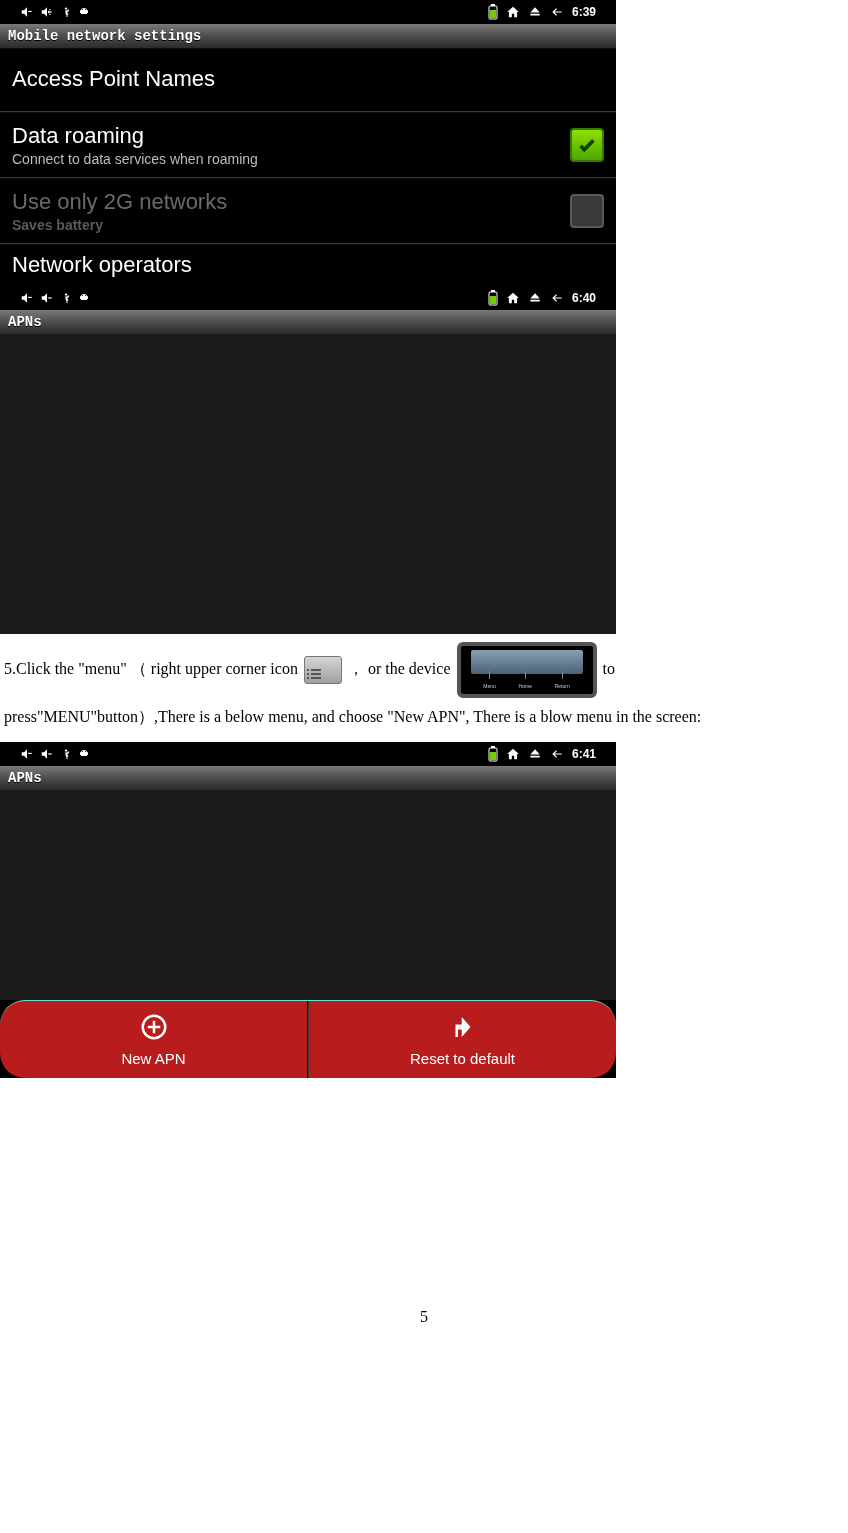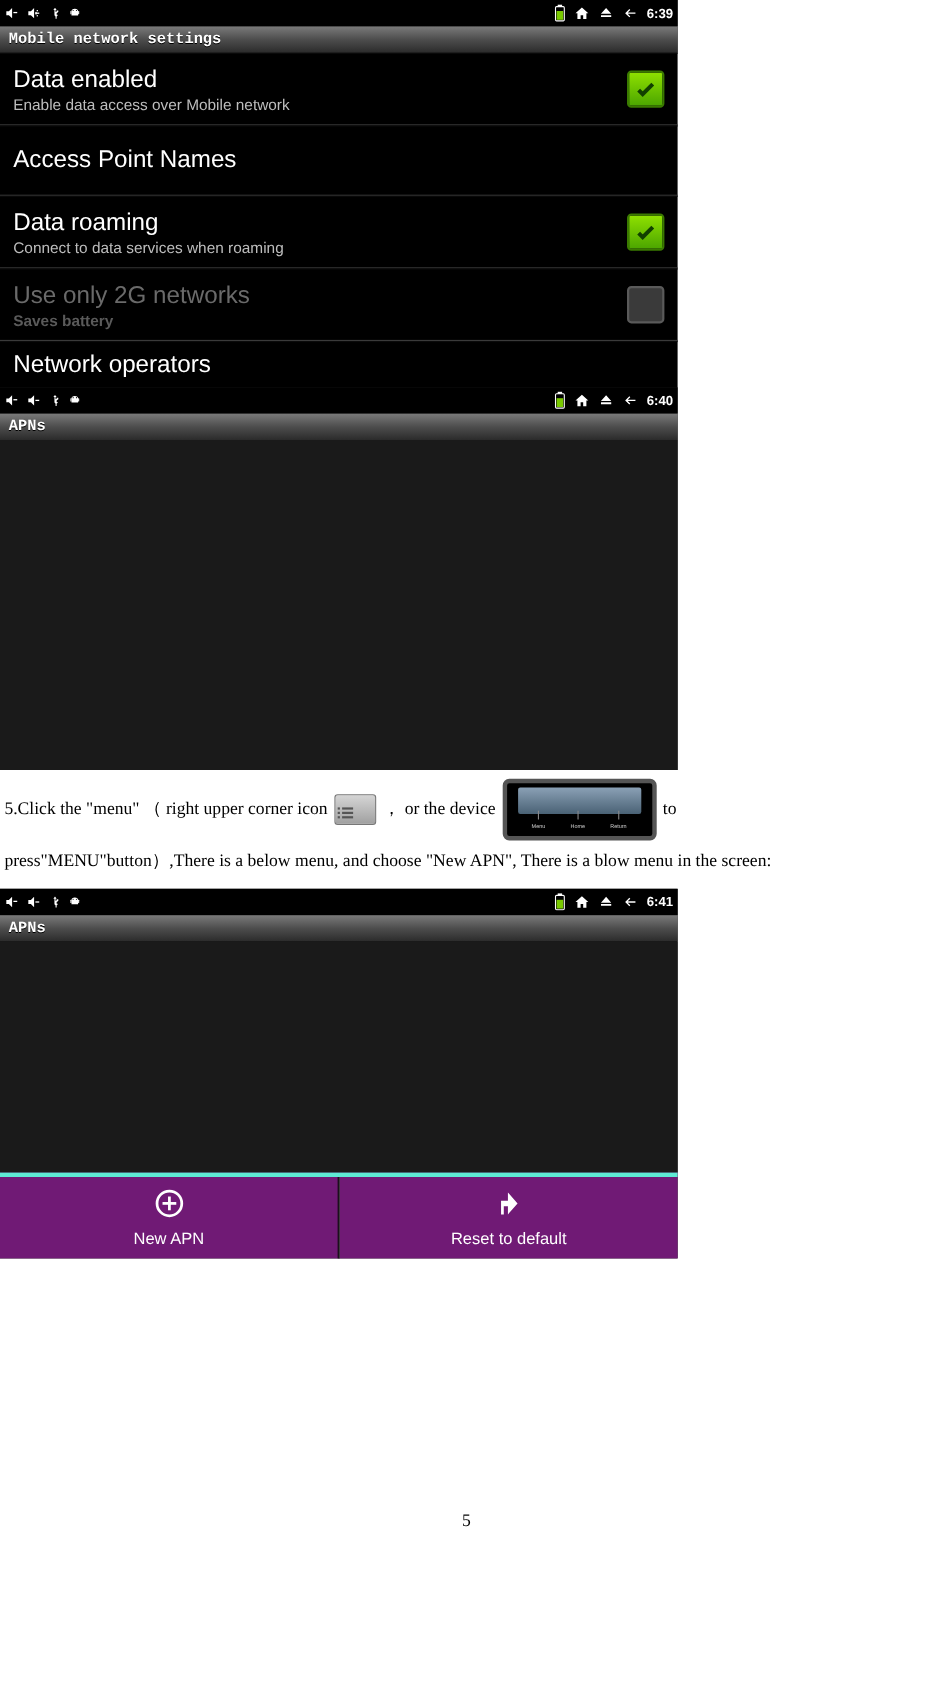--- a/index.html
+++ b/index.html
@@ -22,21 +22,21 @@
     font-family: Arial, sans-serif;
     margin: 0;
   }
 
   
   .statusbar {
     height: 24px;
     background: #000;
     display: flex;
     align-items: center;
-    padding: 0 4px;
+    padding: 0 20px;
     font-size: 12px;
     font-weight: bold;
   }
   .statusbar .sb-left { display: flex; gap: 6px; align-items: center; }
   .statusbar .sb-right { margin-left: auto; display: flex; gap: 8px; align-items: center; }
   .statusbar svg { display: block; }
 
   
   .titlebar {
     background: linear-gradient(to bottom, #7a7a7a, #4d4d4d 50%, #2b2b2b);
@@ -98,23 +98,24 @@
   
   .empty-area {
     background: #1a1a1a;
     height: 300px;
   }
   .empty-area.short { height: 210px; }
 
   
   .menu-bar {
     display: flex;
-    background: #701a75;
-    border-top: 4px solid #5eead4;
+    background: #b91c1c;
+    border-top: 1px solid #5eead4;
     height: 78px;
+    border-radius: 25px;
   }
   .menu-item {
     flex: 1;
     display: flex;
     flex-direction: column;
     align-items: center;
     justify-content: center;
     border-right: 1px solid #000;
     border-left: 1px solid #3a3a3a;
     gap: 4px;
@@ -251,31 +252,20 @@
               <path fill="#fff" d="M20 11H8l4-4-1.5-1.5L4 12l6.5 6.5L12 17l-4-4h12z"></path>
             </svg>
         </span>
         <span>6:39</span>
       </div>
     </div>
 
     <div class="titlebar">Mobile network settings</div>
 
     <div class="settings-list">
-      <div class="setting-row">
-        <div class="text">
-          <div class="title">Data enabled</div>
-          <div class="subtitle">Enable data access over Mobile network</div>
-        </div>
-        <div class="checkbox checked">
-          <svg width="22" height="22" viewBox="0 0 24 24">
-              <path fill="none" stroke="#124000" stroke-width="4" d="M5 13l4 4 10-10"></path>
-            </svg>
-        </div>
-      </div>
 
       <div class="setting-row">
         <div class="text">
           <div class="title">Access Point Names</div>
         </div>
       </div>
 
       <div class="setting-row">
         <div class="text">
           <div class="title">Data roaming</div>

